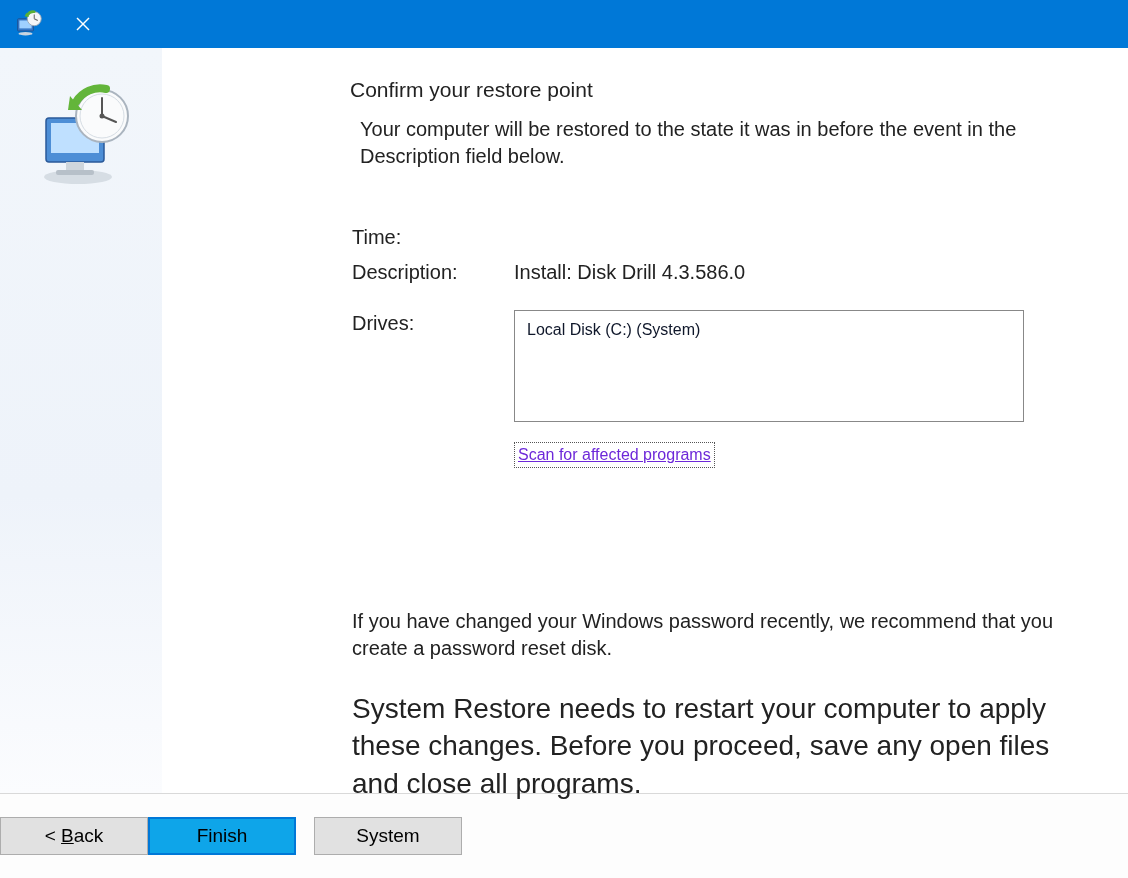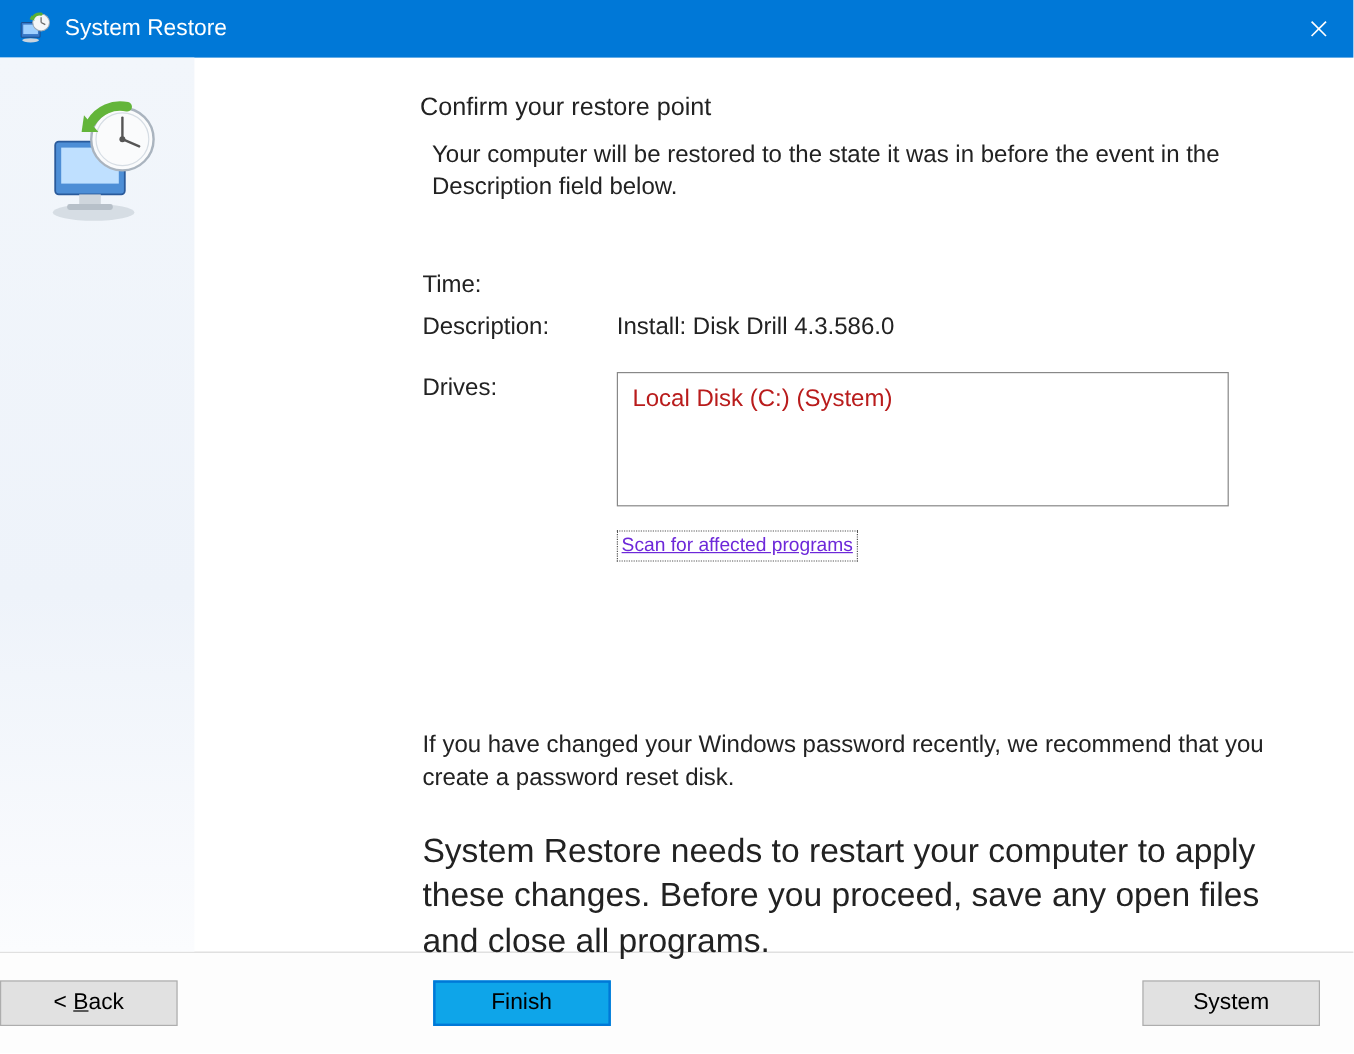--- a/index.html
+++ b/index.html
@@ -79,22 +79,22 @@
       margin-bottom: 8px;
     }
     .row .lbl { width: 162px; }
     .row .val { flex:1; }
     .drives-row { margin-top: 24px; align-items: flex-start;}
     .drives-box {
       border: 1px solid #888;
       width: 510px;
       height: 112px;
       padding: 8px 12px;
-      font-size: 20px;
-      color:#b91c1c;
+      font-size: 16px;
+      color:#0f172a;
       background:#fff;
     }
     .scan-link {
       display: inline-block;
       margin-top: 20px;
       color: #6d28d9;
       font-size: 16px;
       text-decoration: underline;
       border: 1px dotted #555;
       padding: 1px 3px;
@@ -112,24 +112,23 @@
       line-height: 1.35;
       color: #222;
       padding-left: 2px;
       margin-top: 28px;
     }
     .footer {
       height: 85px;
       border-top: 1px solid #d9d9d9;
       background: #fdfdfd;
       display: flex;
-      justify-content: space-between;
+      justify-content: flex-start;
       align-items: center;
       padding-right: 28px;
-      gap: 14px;
     }
     .btn {
       min-width: 148px;
       height: 38px;
       background: #e1e1e1;
       border: 1px solid #adadad;
       font-size: 19px;
       font-family: inherit;
       cursor: pointer;
       padding: 0 16px;
@@ -150,21 +149,20 @@
       <rect x="3" y="10" width="18" height="14" rx="1" fill="#3878c7" stroke="#1b4e8f" stroke-width="1"></rect>
       <rect x="5" y="12" width="14" height="9" fill="#9fd0ff"></rect>
       <ellipse cx="12" cy="27" rx="8" ry="2" fill="#c9d4df"></ellipse>
       <circle cx="22" cy="10" r="8" fill="#f4f6f8" stroke="#9aa6b2" stroke-width="1"></circle>
       <line x1="22" y1="10" x2="22" y2="5" stroke="#666" stroke-width="1.2"></line>
       <line x1="22" y1="10" x2="26" y2="12" stroke="#666" stroke-width="1.2"></line>
       <path d="M 14 6 A 8 8 0 0 1 22 2" fill="none" stroke="#5ab035" stroke-width="3" stroke-linecap="round"></path>
       <polygon points="13,3 16,8 11,7" fill="#5ab035"></polygon>
     </svg>
   </div>
-  <div class="title">System Restore</div>
   <div class="close">
     <svg width="14" height="14" viewBox="0 0 14 14">
         <line x1="1" y1="1" x2="13" y2="13" stroke="#fff" stroke-width="1.4"></line>
         <line x1="13" y1="1" x2="1" y2="13" stroke="#fff" stroke-width="1.4"></line>
       </svg>
   </div>
 </div>
 
 <div class="content">
   <div class="sidebar">

